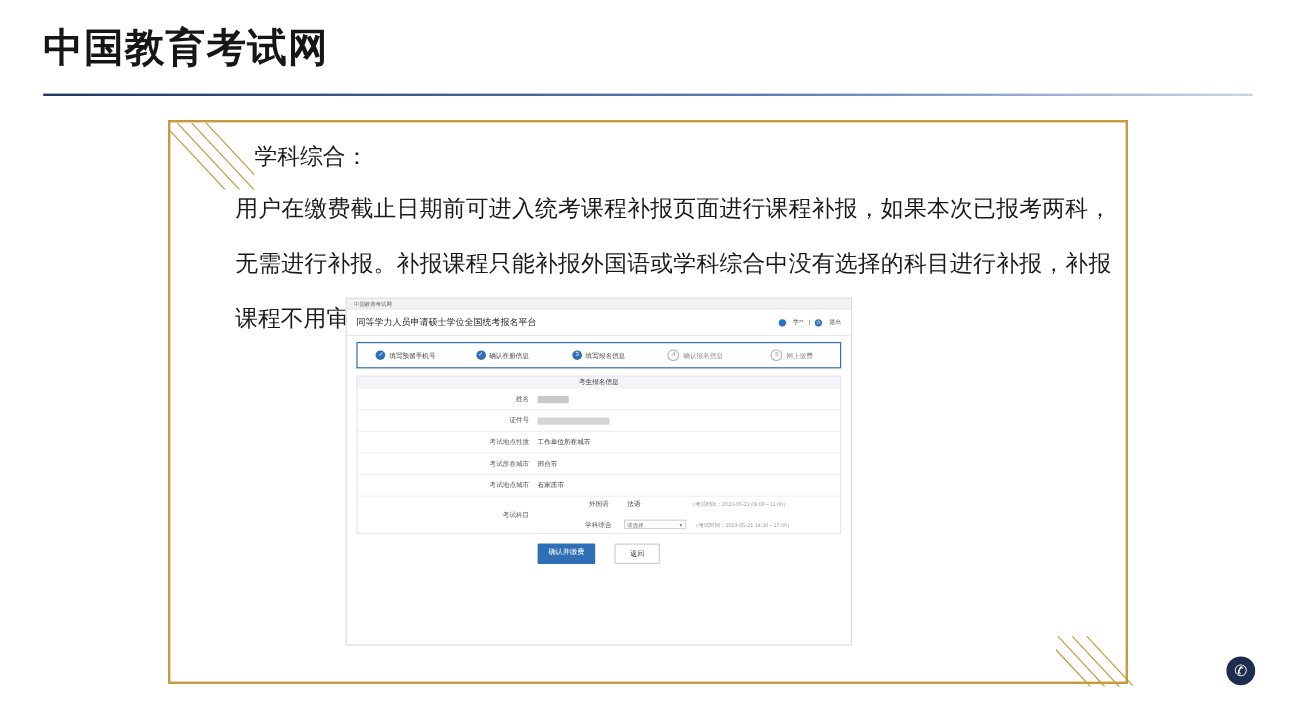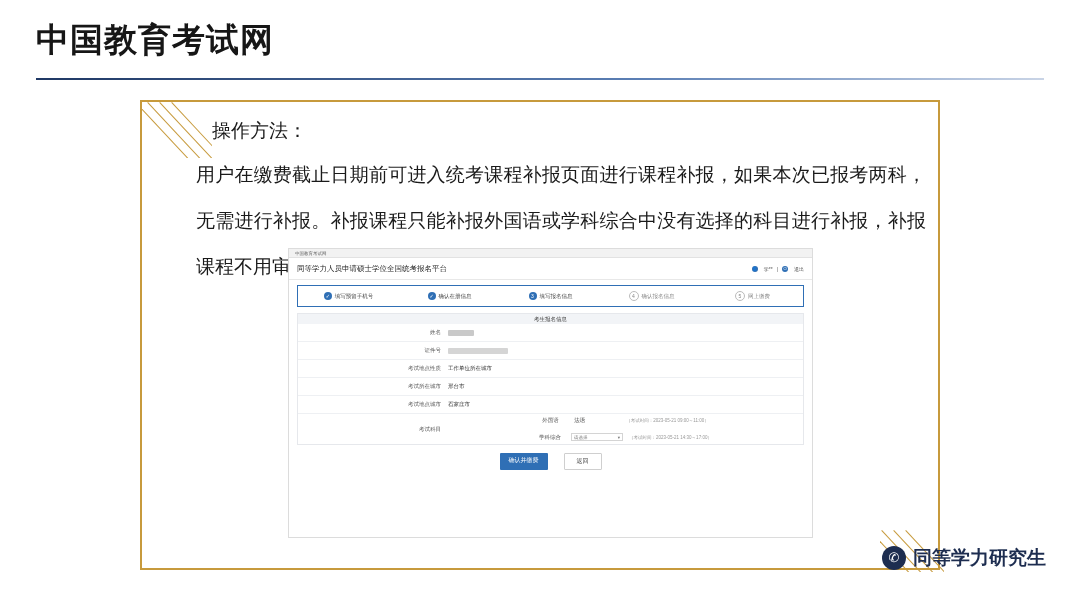--- a/index.html
+++ b/index.html
@@ -88,21 +88,21 @@
     line-height: 46px;
     color: #1a1a1a;
     text-align: justify;
   }
 
   
   .shot {
     position: absolute;
     left: 288px;
     top: 248px;
-    width: 525px;
+    width: 422px;
     height: 290px;
     background: #ffffff;
     border: 1px solid #dcdcdc;
     box-sizing: border-box;
     font-size: 6px;
     color: #333;
     overflow: hidden;
   }
   .shot-browserbar {
     height: 9px;
@@ -314,21 +314,21 @@
   <div class="hatch-line" style="left:18px; top:0; transform: rotate(47deg);"></div>
   <div class="hatch-line" style="left:30px; top:0; transform: rotate(47deg);"></div>
 </div>
 <div class="hatch-br">
   <div class="hatch-line" style="left:-10px; top:10px; transform: rotate(47deg);"></div>
   <div class="hatch-line" style="left:2px; top:10px; transform: rotate(47deg);"></div>
   <div class="hatch-line" style="left:14px; top:10px; transform: rotate(47deg);"></div>
   <div class="hatch-line" style="left:26px; top:10px; transform: rotate(47deg);"></div>
 </div>
 
-<div class="label-op">操作方法：</div>
+<div class="label-op">学科综合：</div>
 <div class="paragraph">用户在缴费截止日期前可进入统考课程补报页面进行课程补报，如果本次已报考两科，无需进行补报。补报课程只能补报外国语或学科综合中没有选择的科目进行补报，补报课程不用审核，直接缴费。</div>
 
 <div class="shot">
 
   <div class="shot-browserbar">中国教育考试网</div>
 
   <div class="shot-header">
     <div class="h-title">同等学力人员申请硕士学位全国统考报名平台</div>
     <div class="h-right">
       <span><span class="dotico">👤</span></span>
@@ -418,14 +418,13 @@
 
   <div class="shot-buttons">
     <div class="btn-primary">确认并缴费</div>
     <div class="btn-plain">返回</div>
   </div>
 
 </div>
 
 <div class="wechat-mark">
   <span class="wechat-badge">✆</span>
-  <span>同等学力研究生</span>
 </div>
 
 </body></html>

